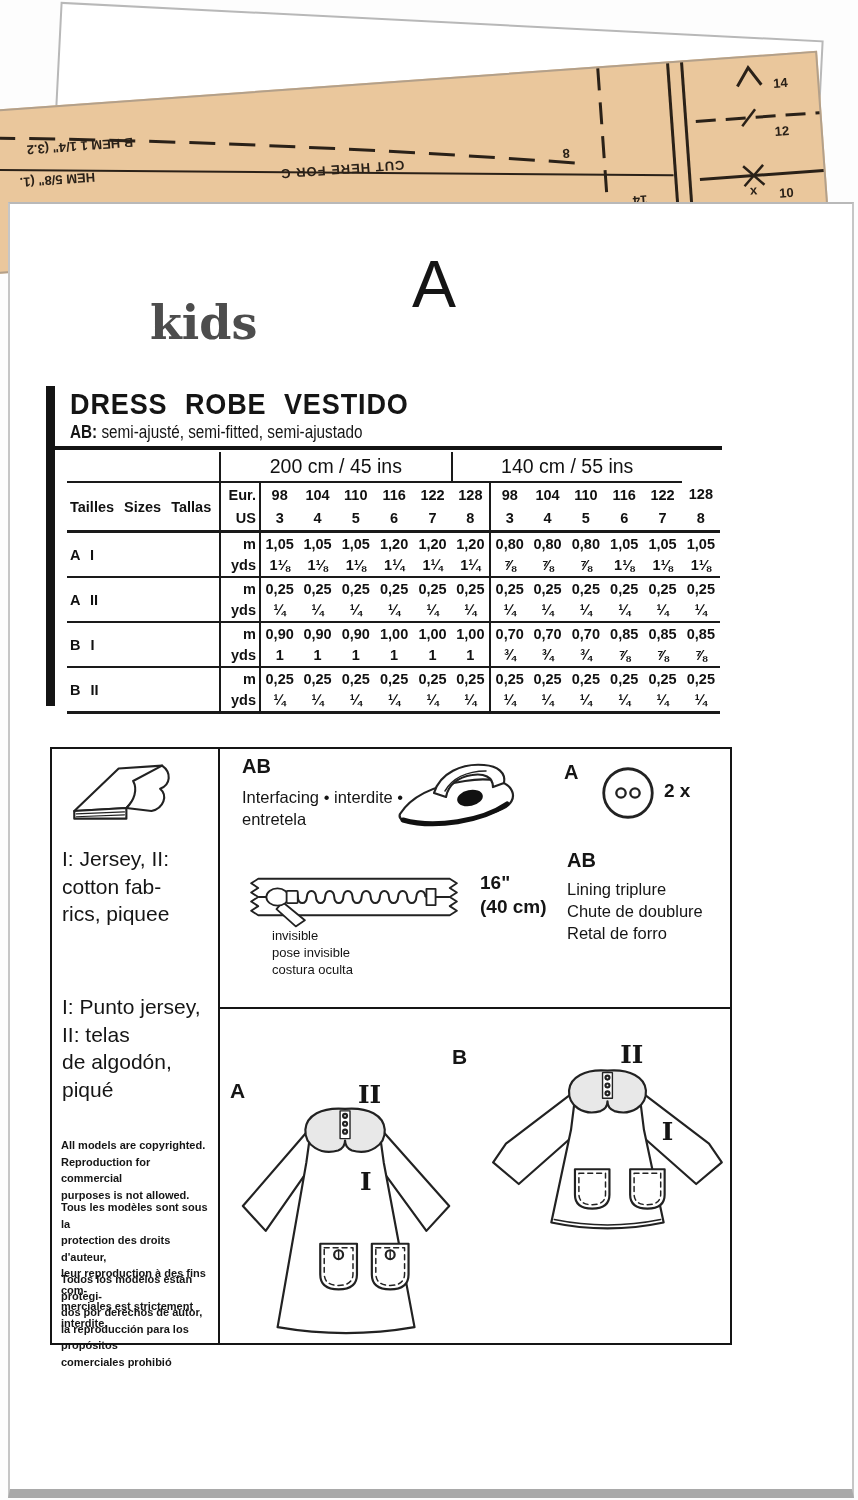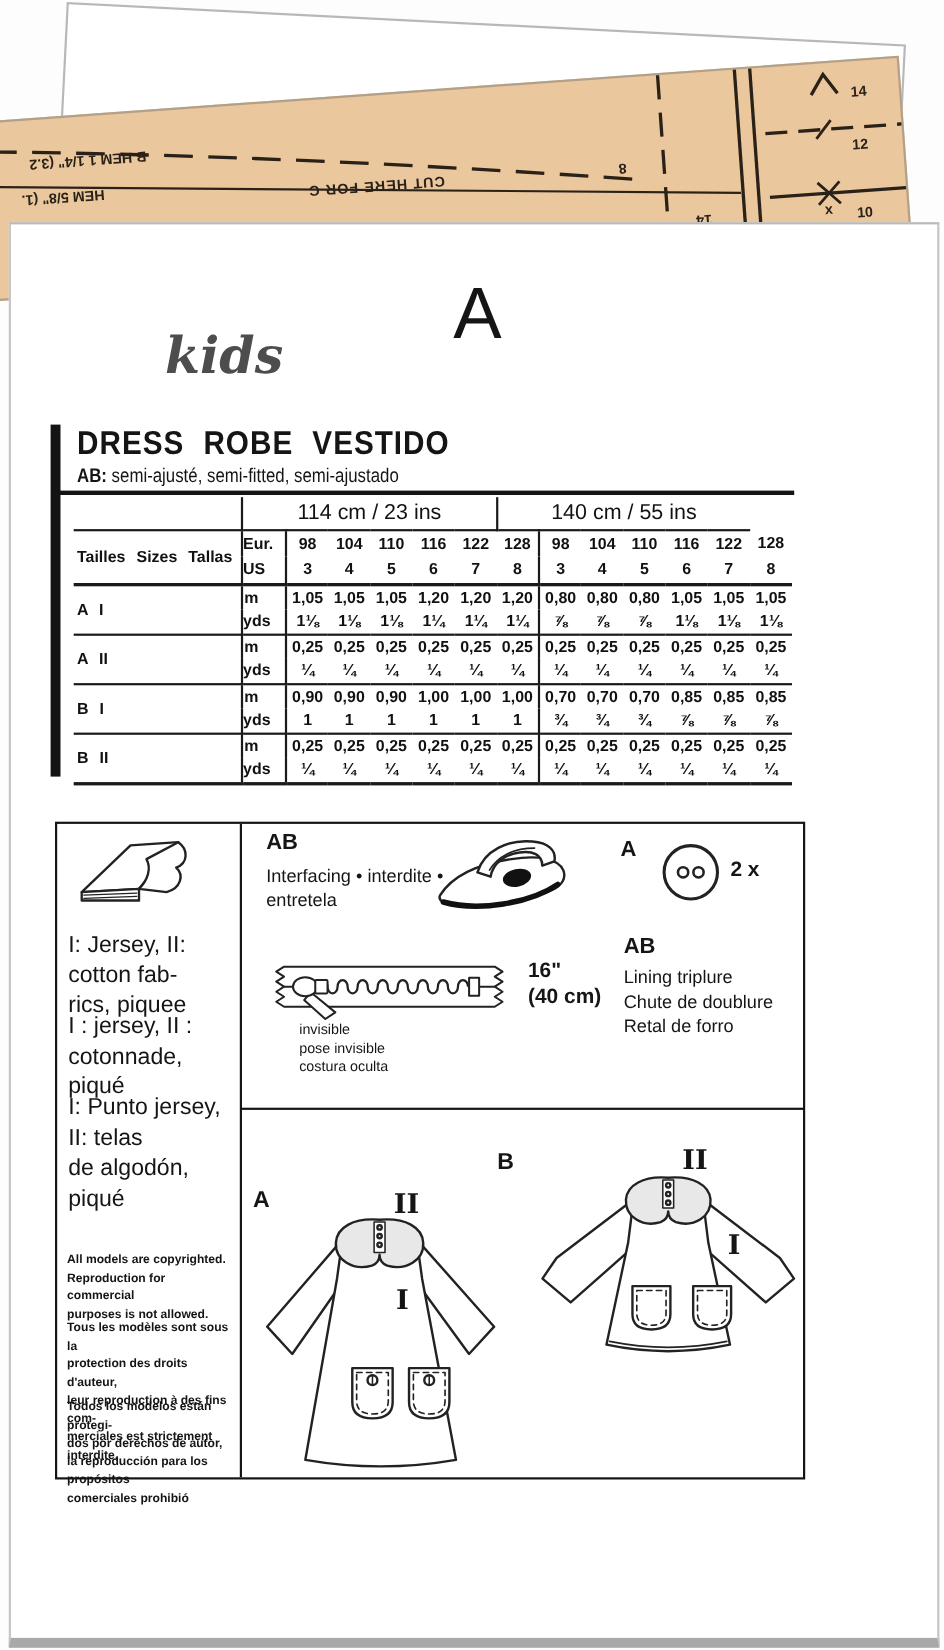--- a/index.html
+++ b/index.html
@@ -12,37 +12,37 @@
   .tissue{left:-30px;top:81px;width:850px;height:160px;background:#eac79c;
           border:2px solid #b3a08a;transform:rotate(-4.1deg);z-index:2;}
   .tissue svg{display:block;width:850px;height:160px;overflow:visible;}
   .tissue text{font:bold 13px "Liberation Sans",sans-serif;fill:#2a2118;}
   .envelope{left:8px;top:202px;width:842px;height:1285px;background:#fff;z-index:3;
             border-left:2px solid #c6c6c6;border-right:2px solid #c6c6c6;
             border-top:2px solid #b9b9b9;border-bottom:9px solid #a9a9a9;}
   
   .burda{left:38px;top:34px;font-size:80px;font-weight:bold;letter-spacing:-4px;color:#8f8f8f;}
   .kids{left:140px;top:92px;font-size:46px;font-weight:bold;color:#4d4d4d;
-        font-family:"DejaVu Serif",serif;font-style:italic;}
+        font-family:"DejaVu Serif",serif;}
   .viewA{left:402px;top:42px;font-size:66px;font-weight:400;}
   .pnum{left:606px;top:34px;font-size:78px;font-weight:400;letter-spacing:-1px;}
   
   .vbar{left:36px;top:182px;width:9px;height:320px;background:#141414;}
   .ttl{left:60px;top:183px;font-size:30px;font-weight:bold;letter-spacing:1px;word-spacing:10px;
        transform:scaleX(.9);transform-origin:left top;white-space:nowrap;}
   .fit{left:60px;top:218px;font-size:18px;transform:scaleX(.85);transform-origin:left top;white-space:nowrap;}
   .fit b{font-weight:bold;}
   .rule{left:40px;top:242px;width:672px;height:4px;background:#141414;}
   
   .sizetbl{left:57px;top:248px;}
   table{border-collapse:collapse;table-layout:fixed;width:653px;
         font:bold 14.5px "Liberation Sans",sans-serif;color:#111;}
   td{padding:0;margin:0;text-align:center;vertical-align:middle;height:21px;white-space:nowrap;overflow:hidden;}
   .lab{text-align:left;padding-left:3px;border-right:2px solid #1a1a1a;word-spacing:6px;}
-  .unit{text-align:center;padding-right:23px;border-right:2px solid #1a1a1a;}
+  .unit{text-align:right;padding-right:3px;border-right:2px solid #1a1a1a;}
   .g{border-right:2px solid #1a1a1a;}
   tr.h1 td{border-bottom:2px solid #1a1a1a;height:29px;}
   .grp{font-weight:normal;font-size:19.5px;}
   tr.r2 td{height:23px;}
   tr.r2b td{height:24px;border-bottom:3px solid #1a1a1a;}
   .bb2{border-bottom:2px solid #1a1a1a;}
   .bb3{border-bottom:3px solid #1a1a1a;}
   tr.rm td{height:21px;}
   tr.ry td{height:22px;border-bottom:2px solid #1a1a1a;}
   tr.ry.last td{border-bottom:3px solid #1a1a1a;}
@@ -110,21 +110,21 @@
     <div class="abs sizetbl">
       <table>
         <colgroup>
             <col style="width:153px">
             <col style="width:40px">
           <col span="12" style="width:38.33px">
         </colgroup>
         <tbody>
             <tr class="h1">
           <td class="unit"></td>
-          <td class="grp g" colspan="6">114 cm / 23 ins</td>
+          <td class="grp g" colspan="6">200 cm / 45 ins</td>
           <td class="grp" colspan="6">140 cm / 55 ins</td>
         </tr>
         <tr class="r2">
           <td class="lab bb3" rowspan="2">Tailles Sizes Tallas</td>
           <td class="unit">Eur.</td>
           <td class="n">98</td>
               <td class="n">104</td>
               <td class="n">110</td>
               <td class="n">116</td>
               <td class="n">122</td>
@@ -292,22 +292,20 @@
           <path d="M12,58 L58,14 L103,11 L66,55 Z"></path>
           <path d="M103,11 C113,18 112,31 101,35 C109,42 105,55 92,58 L66,55 C74,47 78,36 73,27 Z"></path>
           <path d="M12,58 L66,55 L66,66 L12,66 Z"></path>
           <path d="M14,61 L64,59" stroke-width="1.2"></path>
           <path d="M14,64 L64,62" stroke-width="1.2"></path>
         </g>
       </svg>
 
       <div class="abs t16 pre" style="left:10px;top:96px;width:152px">I: Jersey, II: cotton fab-
 rics, piquee</div>
-      <div class="abs t16 pre" style="left:10px;top:170px;width:152px">I : jersey, II : cotonnade,
-piqué</div>
       <div class="abs t16 pre" style="left:10px;top:244px;width:152px">I: Punto jersey, II: telas
 de algodón, piqué</div>
 
       <div class="abs t11 pre" style="left:9px;top:388px;width:152px">All models are copyrighted.
 Reproduction for commercial
 purposes is not allowed.</div>
       <div class="abs t11 pre" style="left:9px;top:450px;width:155px">Tous les modèles sont sous la
 protection des droits d'auteur,
 leur reproduction à des fins com-
 merciales est strictement interdite.</div>

